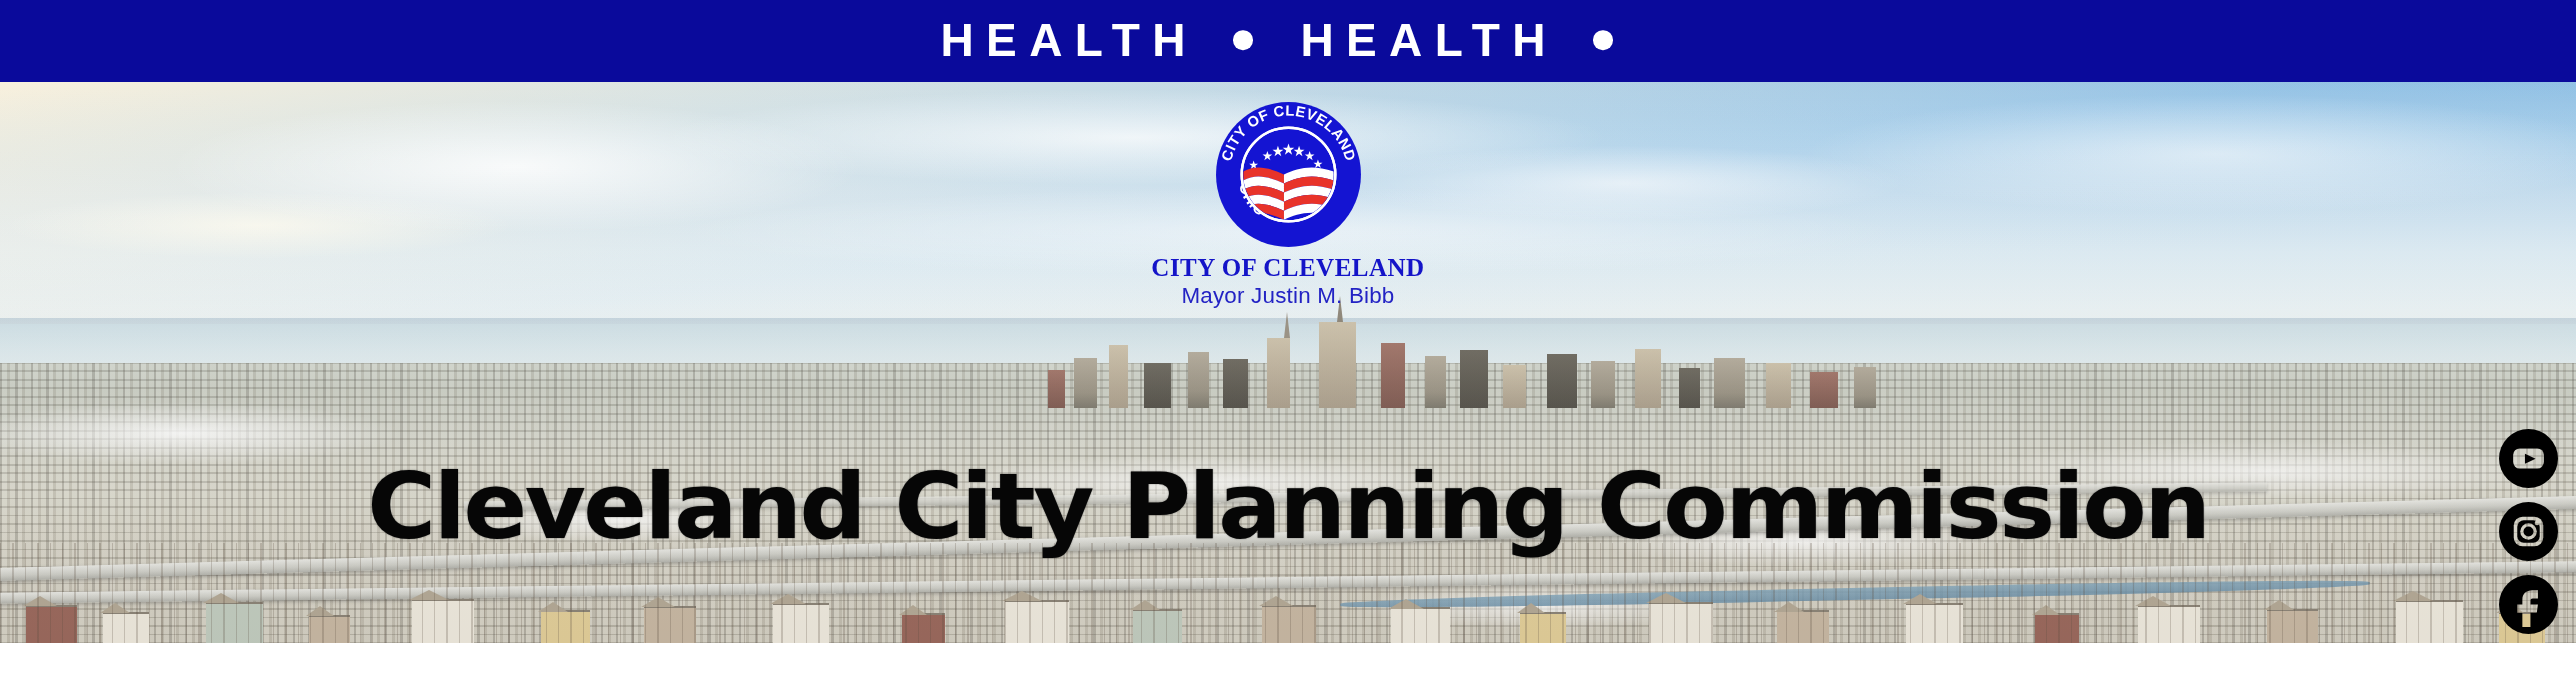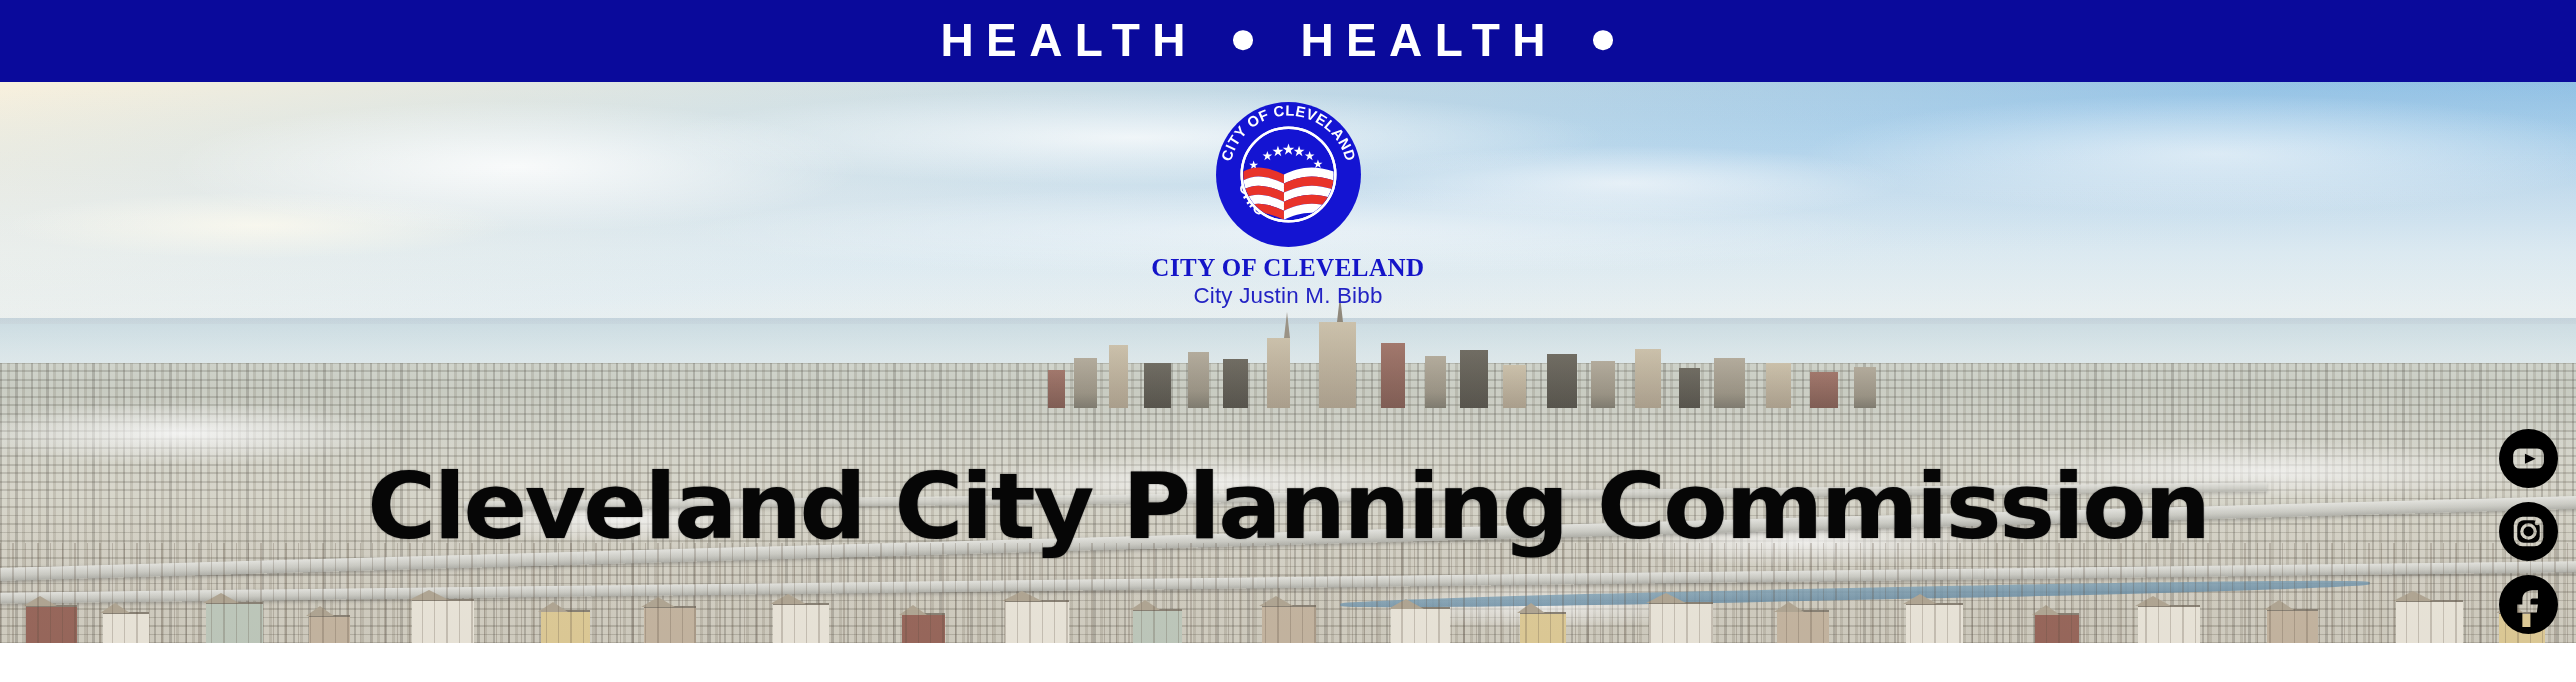--- a/index.html
+++ b/index.html
@@ -421,21 +421,21 @@
         <path d="M94,100 C112,92 130,86 160,96 L160,108 C130,98 112,104 94,112 Z" fill="#ffffff"></path>
         <path d="M94,112 C112,104 130,98 160,108 L160,120 C130,110 112,116 94,124 Z" fill="#e8332a"></path>
         <path d="M94,124 C112,116 130,110 160,120 L160,132 C130,122 112,128 94,136 Z" fill="#ffffff"></path>
         <path d="M94,136 C112,128 130,122 160,132 L160,144 C130,134 112,140 94,148 Z" fill="#e8332a"></path>
         <path d="M94,148 C112,140 130,134 160,144 L160,156 C130,146 112,152 94,160 Z" fill="#ffffff"></path>
       </g>
       <circle cx="100" cy="100" r="62" fill="none" stroke="#ffffff" stroke-width="3.2"></circle>
     </svg>
 
     <div id="brand-city">CITY OF CLEVELAND</div>
-    <div id="brand-mayor">City Justin M. Bibb</div>
+    <div id="brand-mayor">Mayor Justin M. Bibb</div>
   </div>
 
   <div id="main-title">Cleveland City Planning Commission</div>
 
   <div id="social-rail">
 
     <svg class="social-icon" viewBox="0 0 100 100">
       <defs>
         <mask id="ytMask">
           <rect x="0" y="0" width="100" height="100" fill="#000"></rect>

